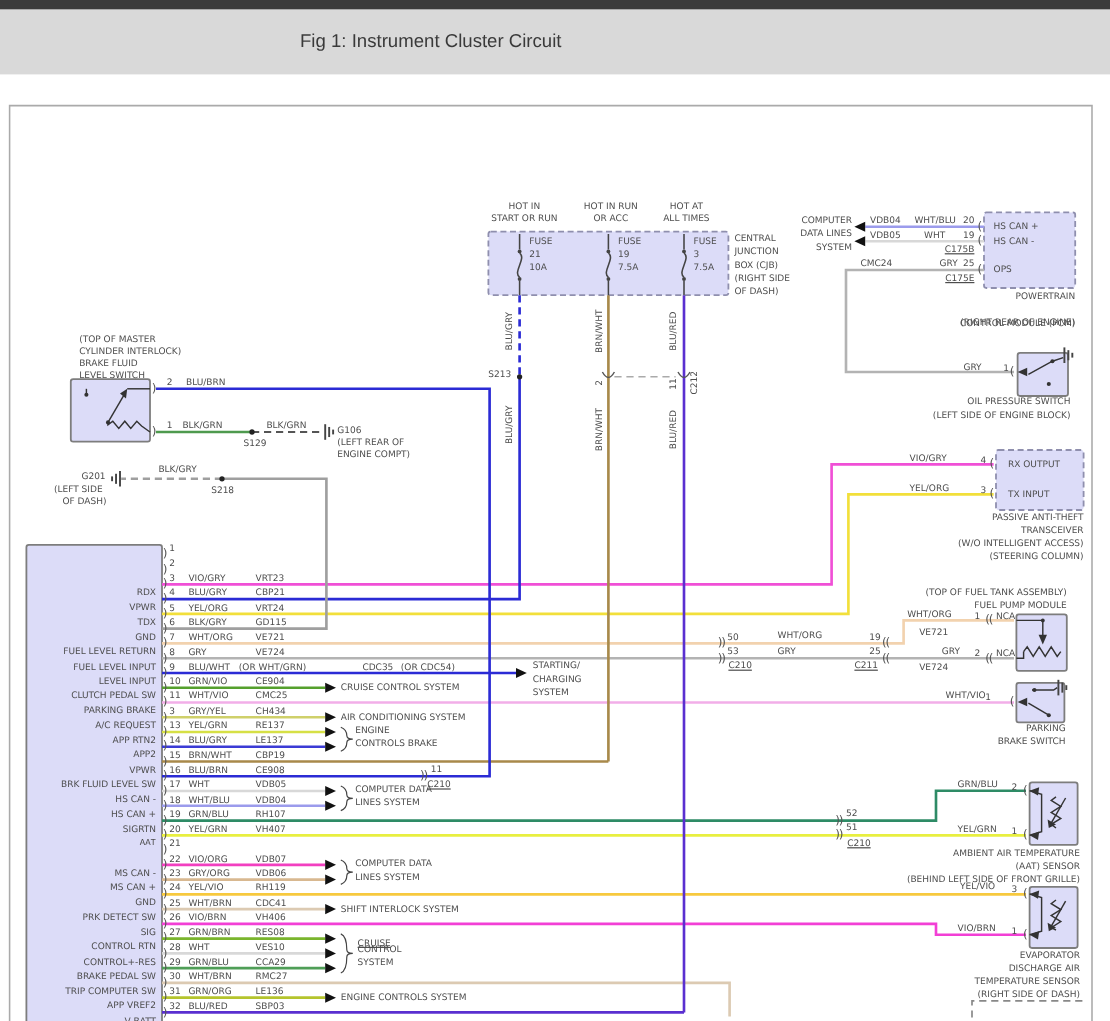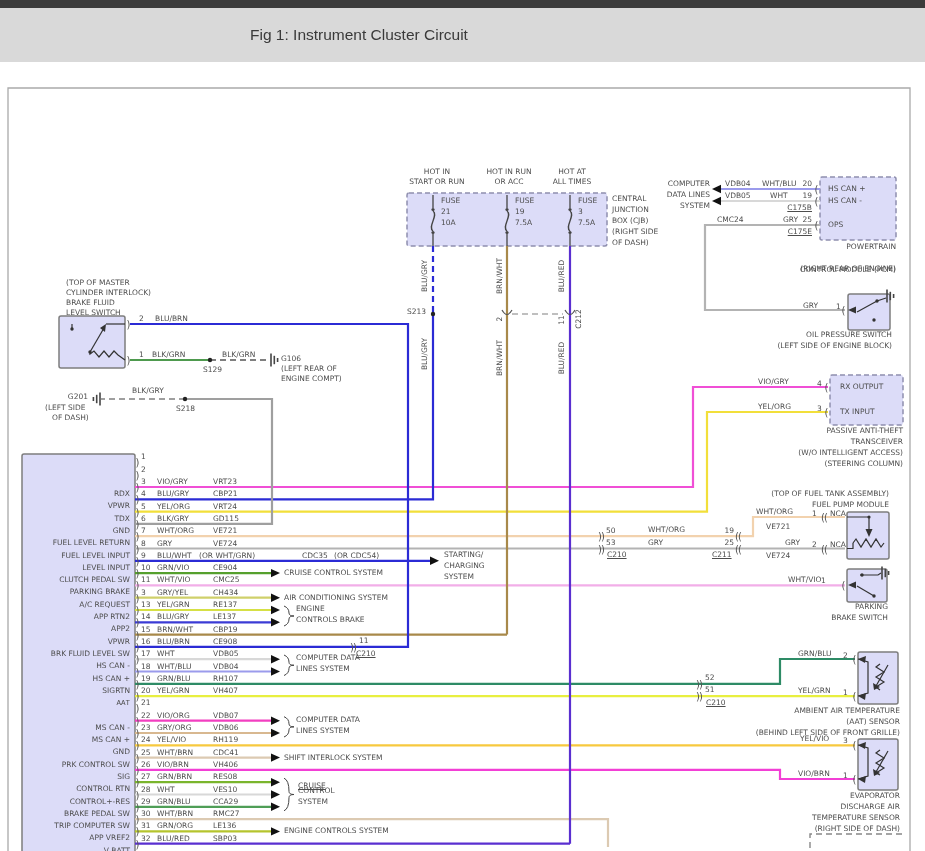--- a/index.html
+++ b/index.html
@@ -479,21 +479,21 @@
         <div class="lbl" style="left: 130px; top: 674px; transform: translateX(-100%);">MS CAN +</div>
         <div class="mark" style="left: 137px; top: 683.3px;">)</div>
         <div class="lbl" style="left: 141px; top: 674.3px;">24</div>
         <div class="lbl" style="left: 157px; top: 674.3px;">YEL/VIO</div>
         <div class="lbl" style="left: 213px; top: 674.3px;">RH119</div>
         <div class="lbl" style="left: 130px; top: 686.3px; transform: translateX(-100%);">GND</div>
         <div class="mark" style="left: 137px; top: 695.6px;">)</div>
         <div class="lbl" style="left: 141px; top: 686.6px;">25</div>
         <div class="lbl" style="left: 157px; top: 686.6px;">WHT/BRN</div>
         <div class="lbl" style="left: 213px; top: 686.6px;">CDC41</div>
-        <div class="lbl" style="left: 130px; top: 698.6px; transform: translateX(-100%);">PRK CONTROL SW</div>
+        <div class="lbl" style="left: 130px; top: 698.6px; transform: translateX(-100%);">PRK DETECT SW</div>
         <div class="mark" style="left: 137px; top: 707.9px;">)</div>
         <div class="lbl" style="left: 141px; top: 698.9px;">26</div>
         <div class="lbl" style="left: 157px; top: 698.9px;">VIO/BRN</div>
         <div class="lbl" style="left: 213px; top: 698.9px;">VH406</div>
         <div class="lbl" style="left: 130px; top: 710.9px; transform: translateX(-100%);">SIG</div>
         <div class="mark" style="left: 137px; top: 720.2px;">)</div>
         <div class="lbl" style="left: 141px; top: 711.2px;">27</div>
         <div class="lbl" style="left: 157px; top: 711.2px;">GRN/BRN</div>
         <div class="lbl" style="left: 213px; top: 711.2px;">RES08</div>
         <div class="lbl" style="left: 130px; top: 723.2px; transform: translateX(-100%);">CONTROL RTN</div>

